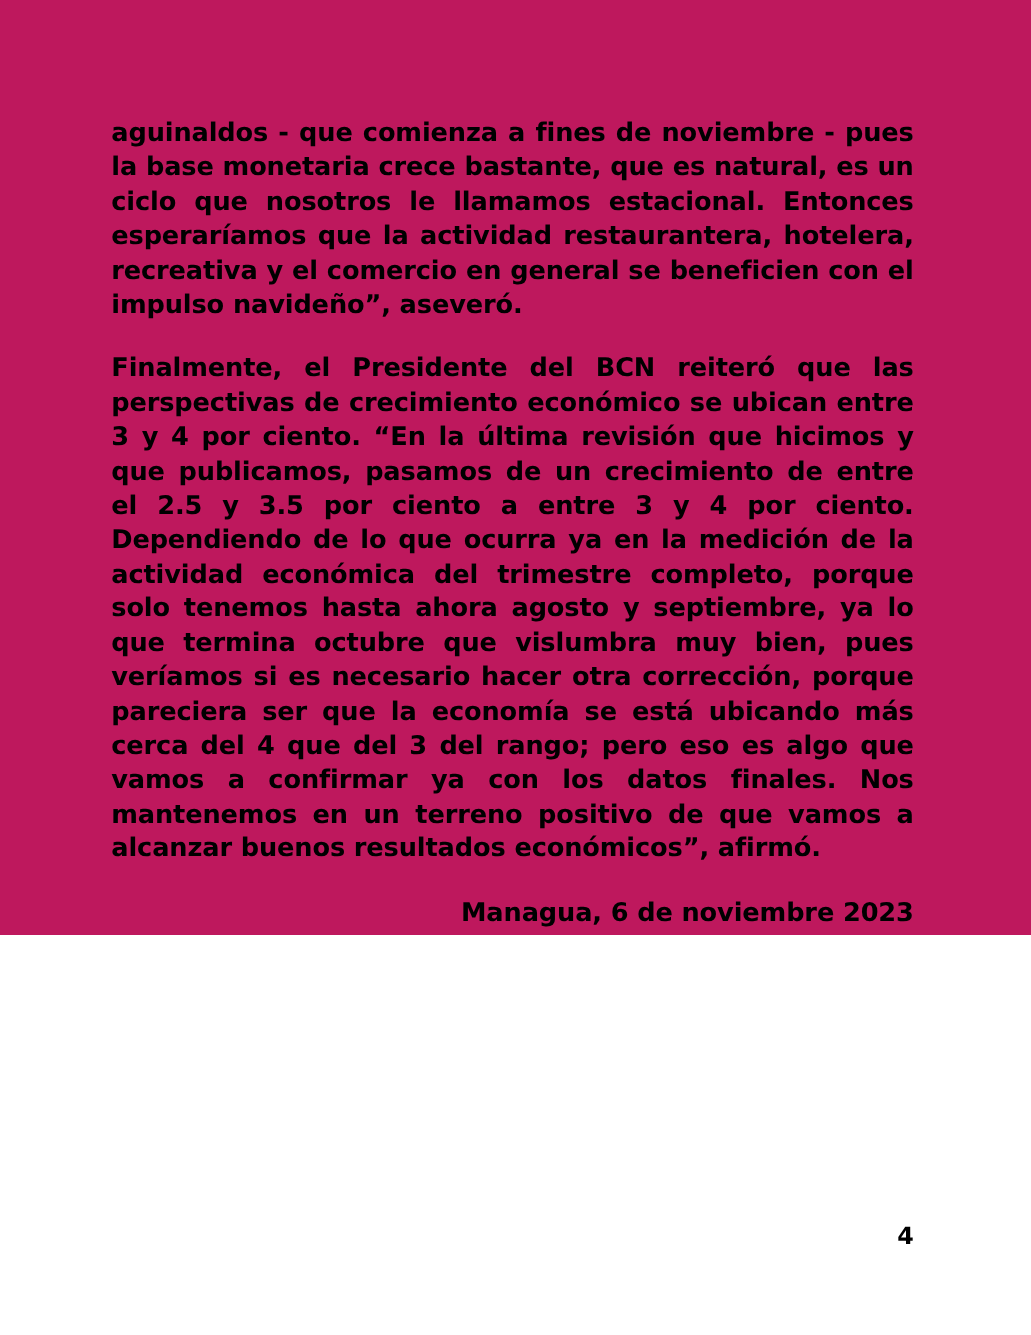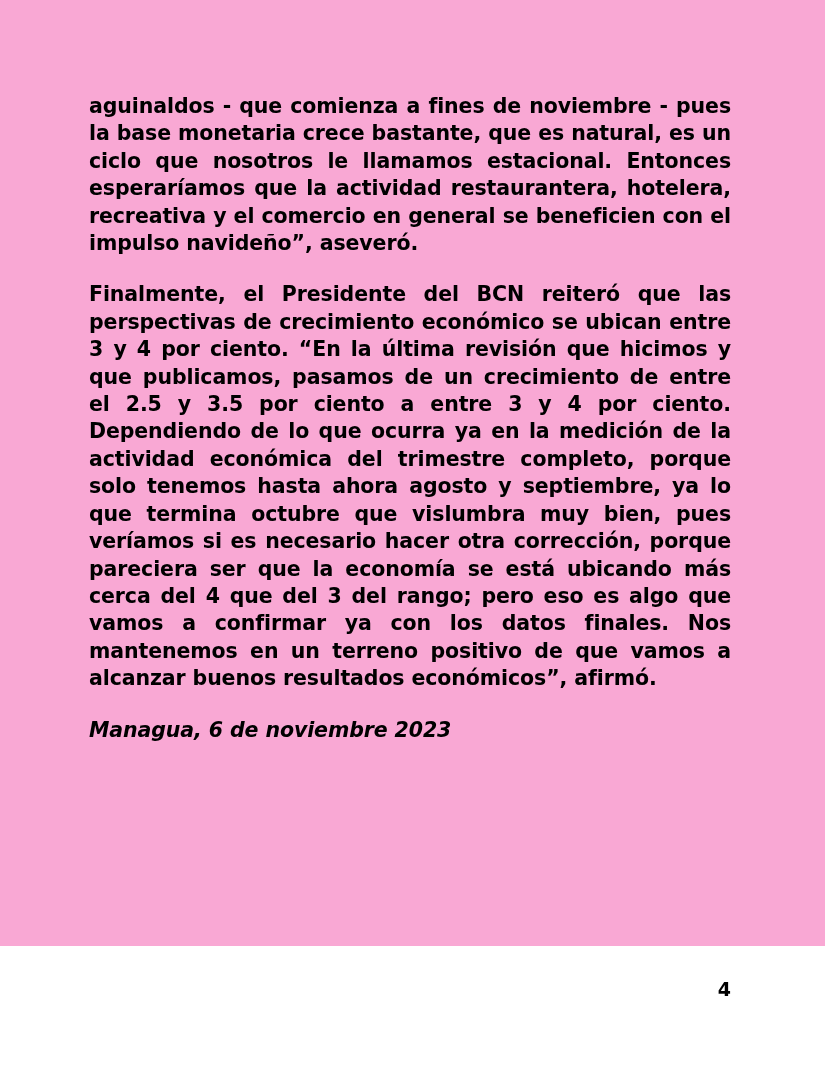--- a/index.html
+++ b/index.html
@@ -13,22 +13,22 @@
     position: relative;
     font-family: "DejaVu Sans", "Liberation Sans", sans-serif;
     color: #000000;
     overflow: hidden;
   }
   .page {
     position: absolute;
     left: 0;
     top: 0;
     width: 825px;
-    height: 946px;
-    background: #f9a8d4;
+    height: 748px;
+    background: #be185d;
   }
   .text-column {
     position: absolute;
     left: 89px;
     top: 93px;
     width: 642px;
   }
   .para {
     margin: 0 0 24px 0;
     font-size: 20.5px;
@@ -37,22 +37,21 @@
     text-align: justify;
     text-justify: inter-word;
     letter-spacing: -0.1px;
     word-spacing: 0px;
     -webkit-font-smoothing: none;
   }
   .para:last-child {
     margin-bottom: 0;
   }
   .para.dateline {
-    text-align: left;
-    font-style: italic;
+    text-align: right;
   }
   .page-number {
     position: absolute;
     left: 89px;
     top: 978px;
     width: 642px;
     text-align: right;
     font-size: 19px;
     font-weight: 700;
     line-height: 22px;

